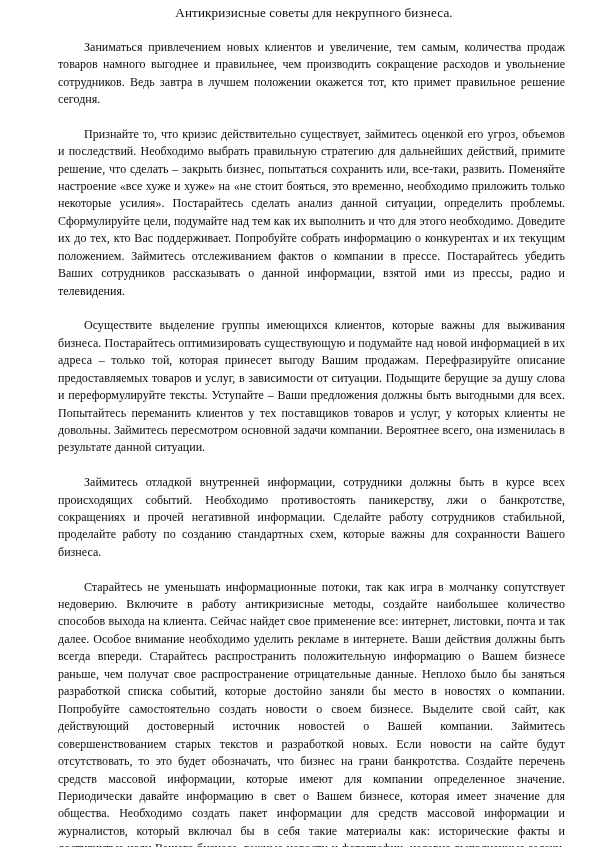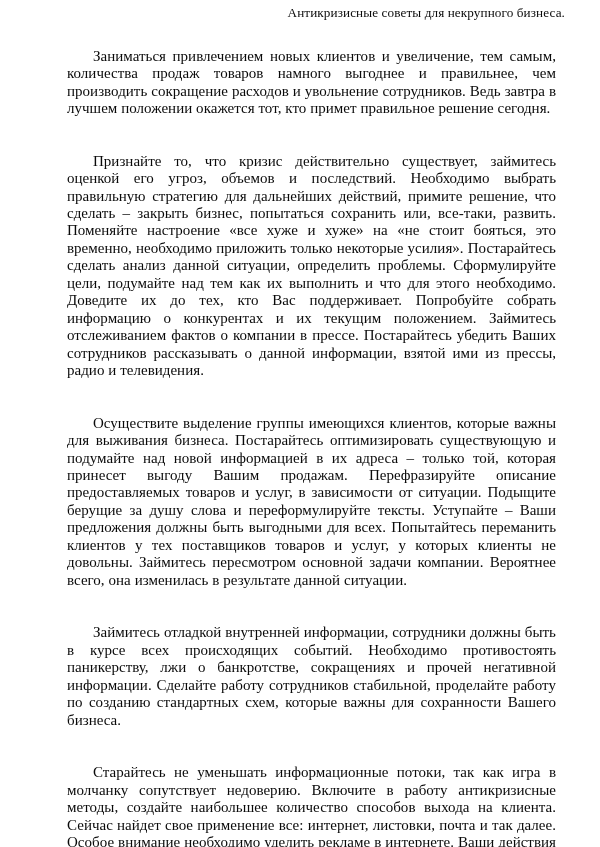--- a/index.html
+++ b/index.html
@@ -23,30 +23,30 @@
     box-sizing: border-box;
     padding: 4px 35px 0 58px;
     background: #ffffff;
   }
   .doc-title {
     font-size: 13.2px;
     line-height: 17.4px;
     font-weight: 400;
     margin: 0 0 0 0;
     padding: 0 0 0 5px;
-    text-align: right;
+    text-align: center;
     white-space: nowrap;
     letter-spacing: 0.1px;
   }
   .para {
-    font-size: 15px;
+    font-size: 12px;
     line-height: 17.45px;
     text-align: justify;
     text-justify: inter-word;
-    margin: 9px;
+    margin: 0;
     padding: 0;
     text-indent: 26px;
     letter-spacing: 0.02px;
     word-spacing: 0.1px;
     hyphens: none;
   }
   .gap-title {
     height: 17.2px;
   }
   .gap-para {

